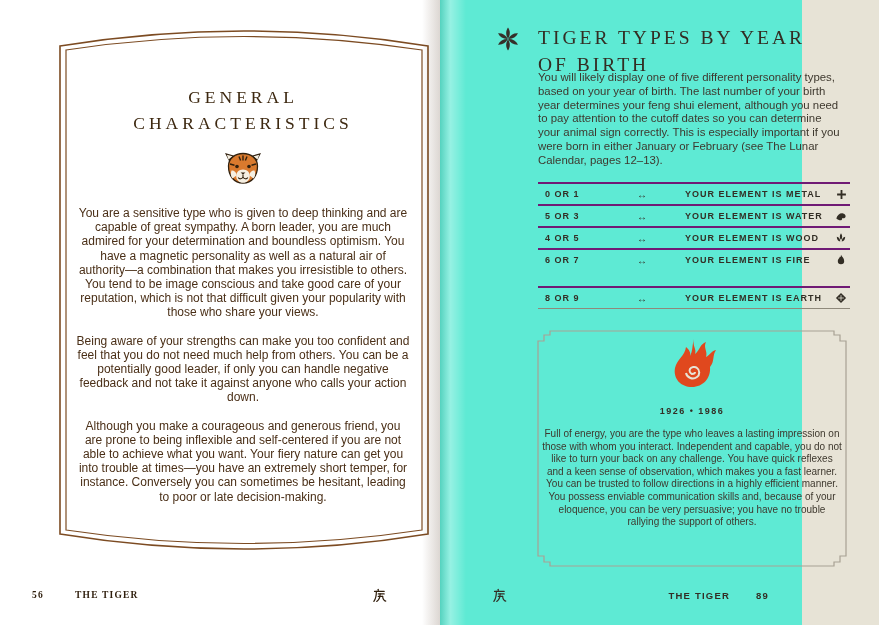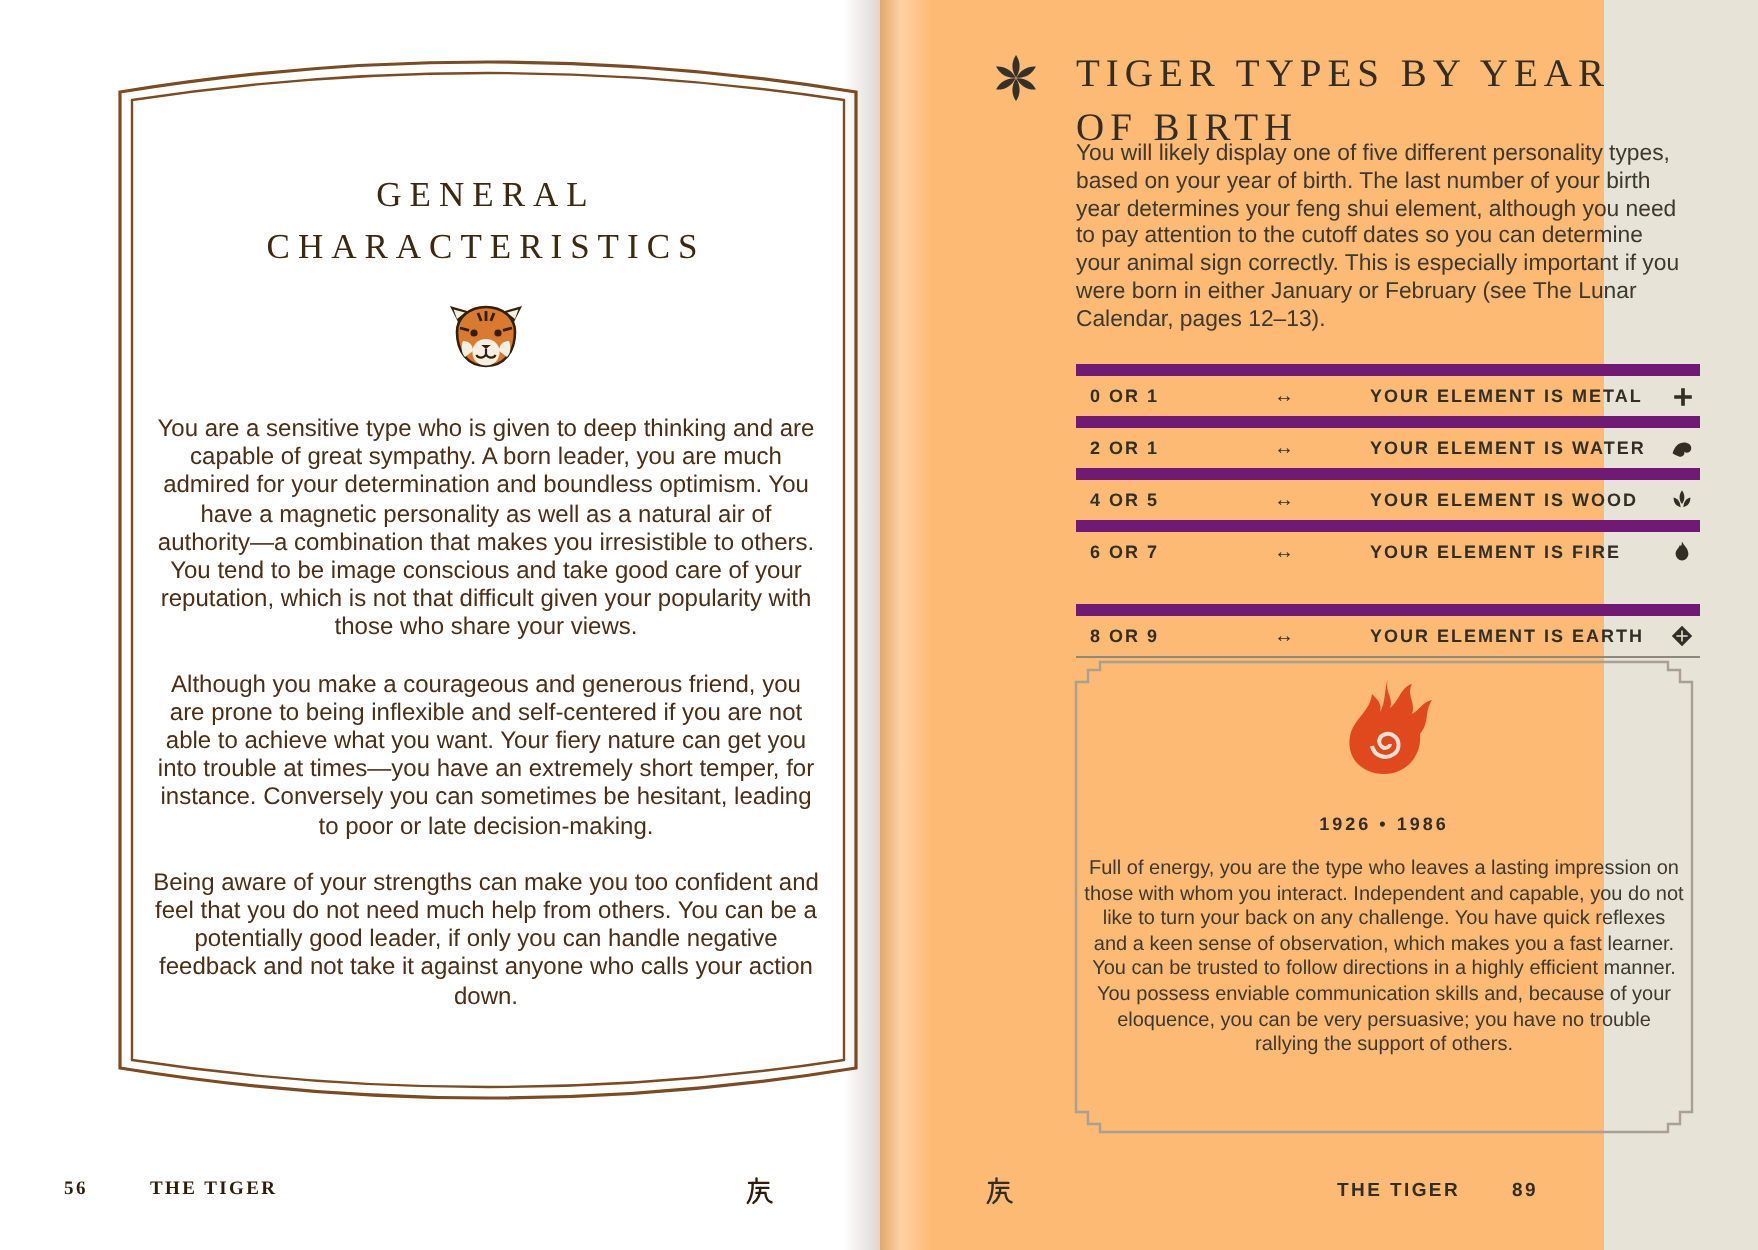--- a/index.html
+++ b/index.html
@@ -17,35 +17,35 @@
   .left-content{position:absolute;left:55px;top:84px;width:376px;text-align:center;}
   .gc-title{
     font-family:"Liberation Serif","DejaVu Serif",serif;
     font-size:17.5px;letter-spacing:4px;line-height:26px;color:#3d2810;
     width:250px;margin:0 auto;font-weight:500;
   }
   .tiger-icon{margin-top:14px;}
   .gc-paragraphs{width:334px;margin:16px auto 0;font-size:12px;line-height:14.2px;}
   .gc-paragraphs p{margin:0 0 14px;}
   
-  .page-right{left:440px;width:362px;background:#fdba74;color:#3e382e;}
+  .page-right{left:440px;width:362px;background:#5eead4;color:#3e382e;}
   .page-right::before{content:"";position:absolute;left:0;top:0;bottom:0;width:26px;
     background:linear-gradient(to right,rgba(0,0,0,0.10),rgba(255,255,255,0.35) 40%,rgba(0,0,0,0) 100%);}
   .section-head{position:absolute;left:55px;top:24px;display:flex;}
   .asterisk{width:26px;height:26px;margin-top:2px;}
   .section-title{
     font-family:"Liberation Serif","DejaVu Serif",serif;
     font-size:19.5px;letter-spacing:3px;line-height:27px;color:#332d23;
     width:290px;margin:0 0 0 17px;font-weight:500;
   }
   .section-intro{position:absolute;left:98px;top:71px;width:302px;
     font-size:11.4px;line-height:13.8px;margin:0;}
   
   .element-table{position:absolute;left:98px;top:182px;width:312px;}
-  .el-row{display:flex;align-items:center;height:20px;border-top:6px solid #701a75;}
+  .el-row{display:flex;align-items:center;height:20px;border-top:2px solid #701a75;}
   .el-row:last-child{border-bottom:1px solid #8f897b;margin-top:16px;}
   .el-digits{width:92px;padding-left:7px;font-size:9px;font-weight:bold;letter-spacing:1px;color:#332e25;}
   .el-arrow{width:48px;font-size:10px;color:#332e25;}
   .el-label{flex:1;font-size:9px;font-weight:bold;letter-spacing:1px;color:#332e25;}
   .el-icon{width:20px;text-align:right;display:flex;justify-content:flex-end;padding-right:3px;}
   
   .ft-card{position:absolute;left:88px;top:325px;width:328px;height:247px;text-align:center;}
   .ft-border{position:absolute;left:0;top:0;}
   .fireball{margin-top:12px;}
   .ft-title{font-family:"Liberation Serif","DejaVu Serif",serif;
@@ -88,22 +88,22 @@
       <path d="M31.5 20.5 c-3 0 -5 2 -5 5 l4 3 c2 -2 2 -5.5 1 -8 z" fill="#f5efe2"></path>
       <circle cx="14" cy="16.5" r="1.8" fill="#30200e"></circle>
       <circle cx="26" cy="16.5" r="1.8" fill="#30200e"></circle>
       <path d="M20 19.5 c4 0 6.8 2.8 6.8 6.5 c0 3.8 -2.8 6.8 -6.8 6.8 c-4 0 -6.8 -3 -6.8 -6.8 c0 -3.7 2.8 -6.5 6.8 -6.5 z" fill="#f5efe2"></path>
       <path d="M20 24.5 l-2.4 -2 h4.8 z" fill="#30200e"></path>
       <path d="M20 24.5 v2.8 M20 27.3 c-1.4 2 -3.8 2 -4.8 0.2 M20 27.3 c1.4 2 3.8 2 4.8 0.2" stroke="#30200e" stroke-width="1.1" fill="none"></path>
     </svg>
 
     <div class="gc-paragraphs">
       <p>You are a sensitive type who is given to deep thinking and are capable of great sympathy. A born leader, you are much admired for your determination and boundless optimism. You have a magnetic personality as well as a natural air of authority—a combination that makes you irresistible to others. You tend to be image conscious and take good care of your reputation, which is not that difficult given your popularity with those who share your views.</p>
+      <p>Being aware of your strengths can make you too confident and feel that you do not need much help from others. You can be a potentially good leader, if only you can handle negative feedback and not take it against anyone who calls your action down.</p>
       <p>Although you make a courageous and generous friend, you are prone to being inflexible and self-centered if you are not able to achieve what you want. Your fiery nature can get you into trouble at times—you have an extremely short temper, for instance. Conversely you can sometimes be hesitant, leading to poor or late decision-making.</p>
-      <p>Being aware of your strengths can make you too confident and feel that you do not need much help from others. You can be a potentially good leader, if only you can handle negative feedback and not take it against anyone who calls your action down.</p>
     </div>
   </div>
 
   <div class="footer">
     <span class="f-pagenum-left">56</span>
     <span class="f-title-left">THE TIGER</span>
     <svg class="f-kanji-left" width="15" height="15" viewBox="0 0 24 24">
       <g fill="none" stroke="#2e1d0b" stroke-width="1.9" stroke-linecap="round">
         <path d="M10 2 v3.5"></path>
           <path d="M4 5.5 h15.5"></path>
@@ -142,21 +142,21 @@
       <span class="el-arrow">↔</span>
       <span class="el-label">YOUR ELEMENT IS METAL</span>
       <span class="el-icon">
         <svg width="11" height="11" viewBox="0 0 12 12">
             <path fill="#332e25" d="M5 1.2h2v3.8h3.8v2H7v3.8H5V7H1.2V5H5z"></path>
           </svg>
       </span>
     </div>
 
     <div class="el-row">
-      <span class="el-digits">2 OR 1</span>
+      <span class="el-digits">5 OR 3</span>
       <span class="el-arrow">↔</span>
       <span class="el-label">YOUR ELEMENT IS WATER</span>
       <span class="el-icon">
         <svg width="12" height="12" viewBox="0 0 12 12">
             <path fill="#332e25" d="M1.3 8.6 C2.4 4.8 5 2.8 8.1 3.4 C10.1 3.9 11 5.4 10.5 6.9 C10 8.3 8.2 8.8 7.1 7.9 C7.6 9.5 6.1 10.7 4.5 10.2 C3.2 9.8 2.2 9.3 1.3 8.6 Z"></path>
           </svg>
       </span>
     </div>
 
     <div class="el-row">

